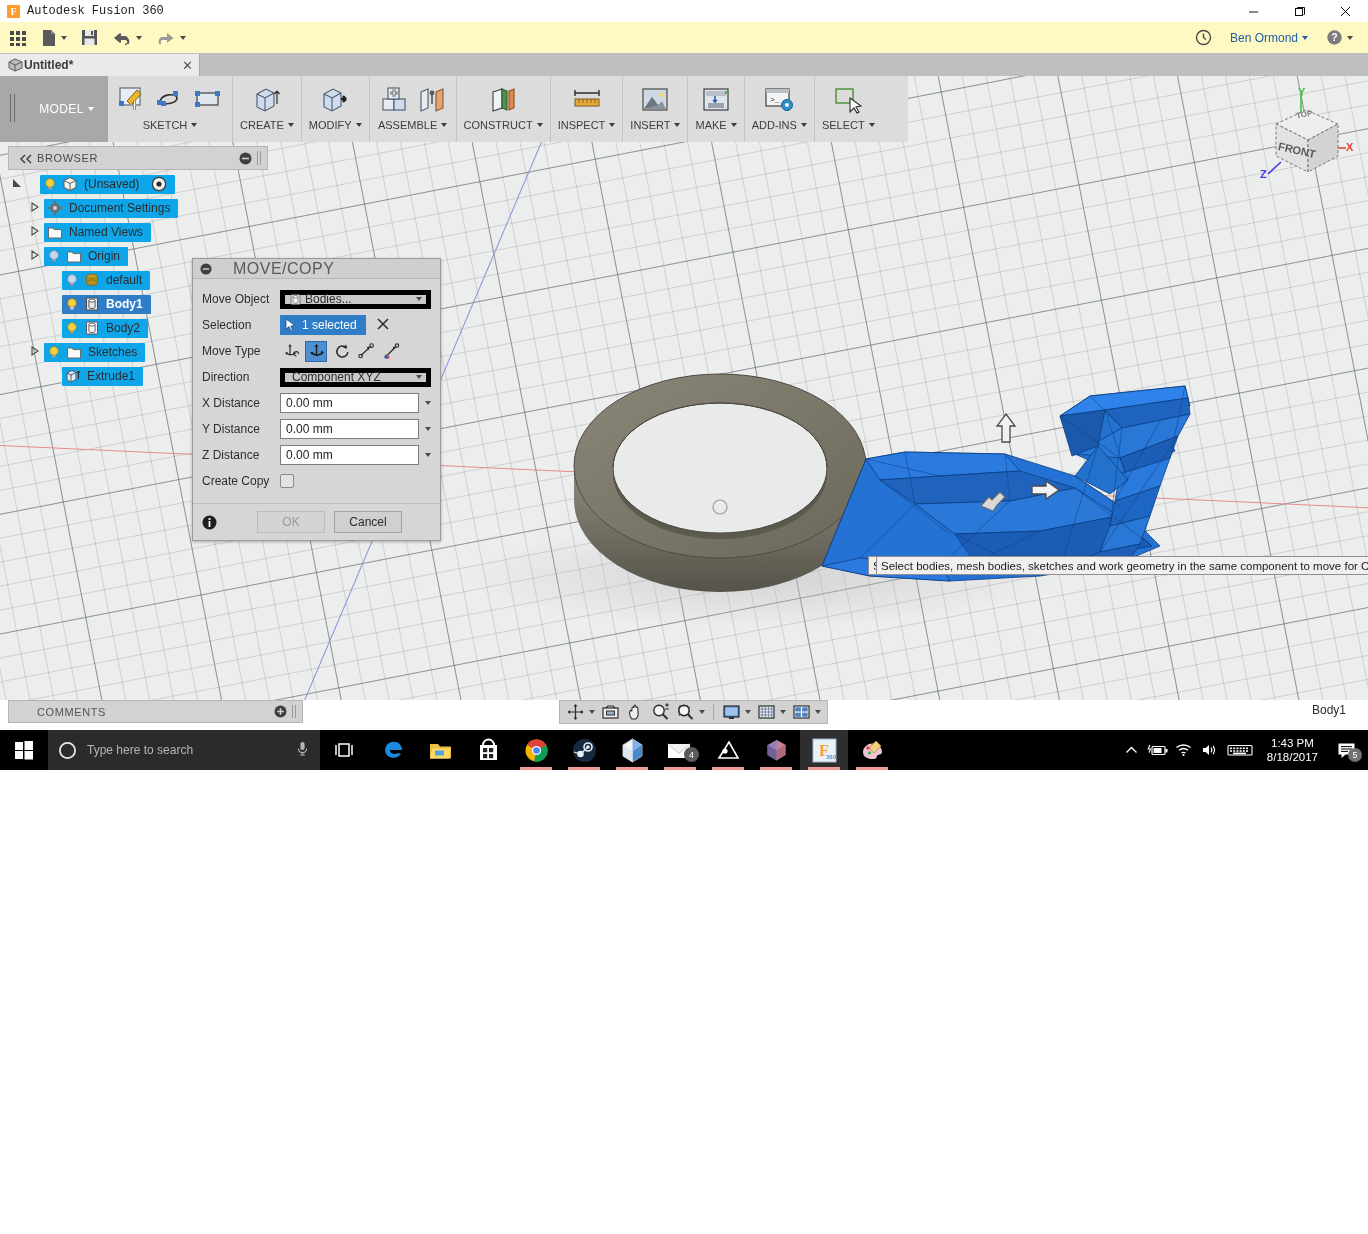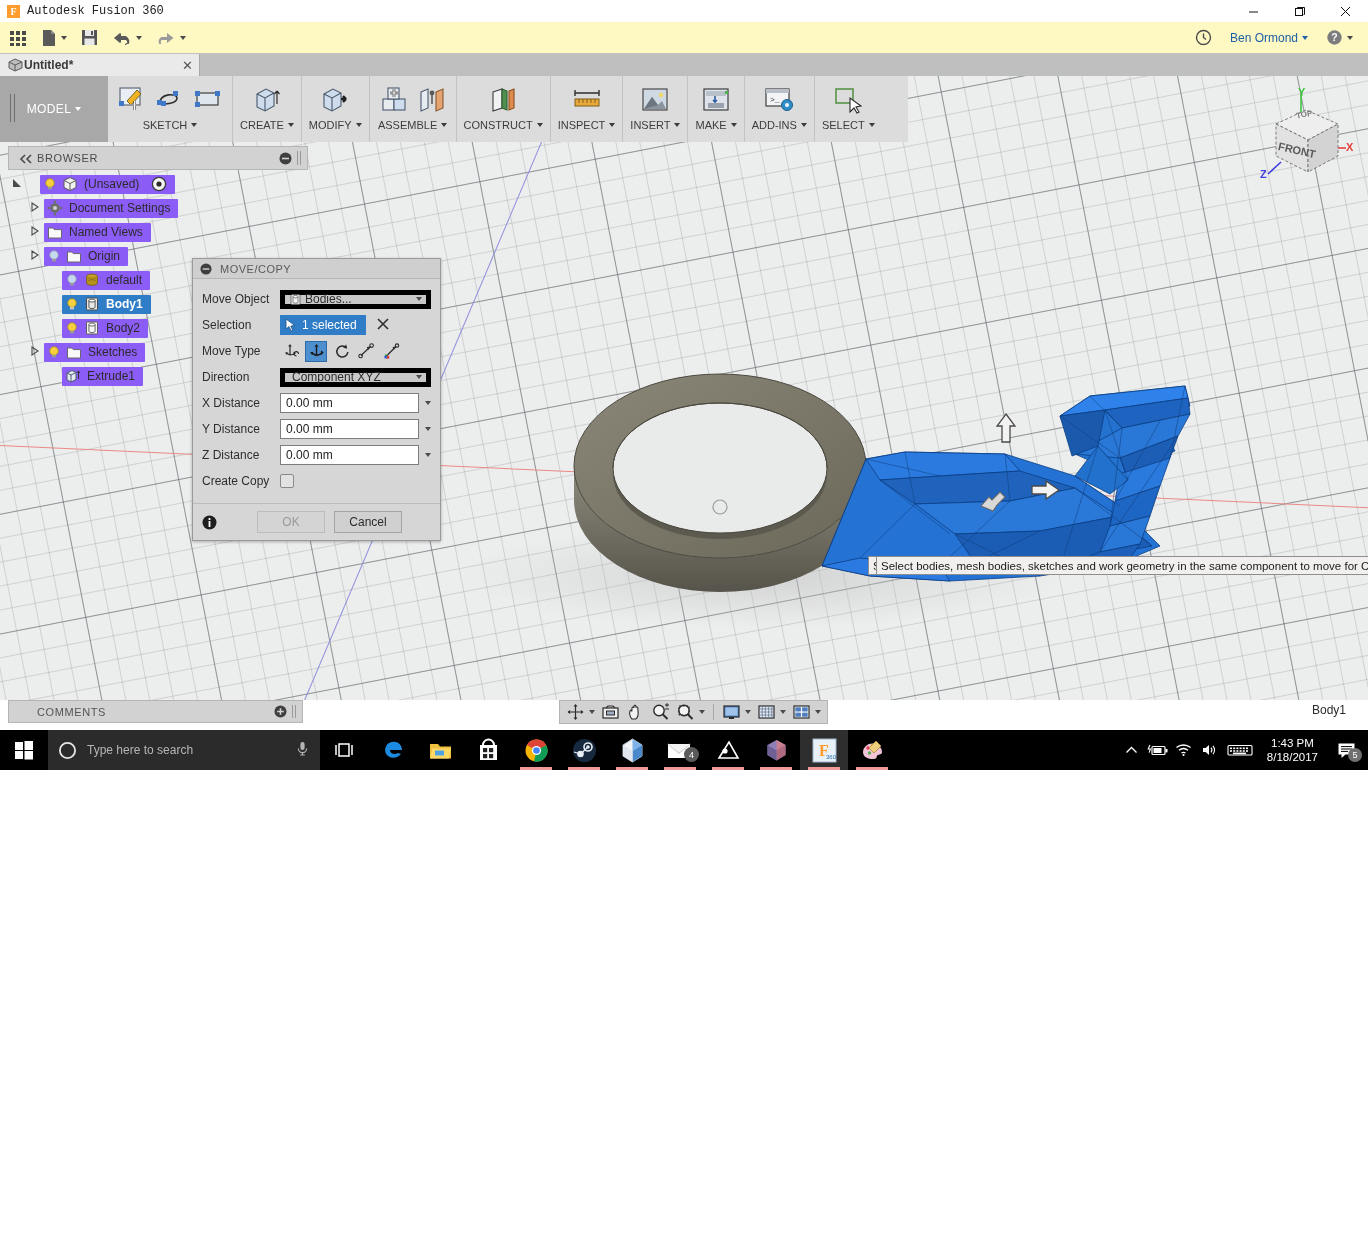--- a/index.html
+++ b/index.html
@@ -91,53 +91,53 @@
   .ribbon {
     position: absolute; left: 0; top: 76px; width: 908px; height: 66px;
     background: #dcdcdc; display: flex; align-items: stretch;
   }
   .model-sel {
     width: 108px; background: #a8a8a8; display: flex; align-items: center; justify-content: center;
     position: relative;
   }
   .model-sel .grip { position: absolute; left: 10px; top: 18px; width: 5px; height: 28px;
      border-left: 1px solid #6f6f6f; border-right: 1px solid #6f6f6f; }
-  .model-sel .lbl { font-size: 12px; color: #fff; letter-spacing: .4px; }
+  .model-sel .lbl { font-size: 12px; color: #fff; letter-spacing: .4px; padding-left: 25px; }
   .model-sel .caret { border-top-color: #fff; }
   .rib-group { display: flex; flex-direction: column; align-items: center; justify-content: flex-start;
      padding: 4px 7px 0 7px; border-right: 1px solid #c3c3c3; }
   .rib-icons { display: flex; gap: 4px; height: 38px; align-items: center; }
   .rib-icon { width: 34px; height: 34px; display: flex; align-items: center; justify-content: center; cursor: default; }
   .rib-label { font-size: 11px; color: #3c3c3c; display: flex; align-items: center; margin-top: 1px; }
   .rib-label .caret { border-top-color: #3c3c3c; }
 
   
   .browser {
-    position: absolute; left: 8px; top: 146px; width: 300px; height: 24px;
+    position: absolute; left: 8px; top: 146px; width: 260px; height: 24px;
     background: #d2d2d2; display: flex; align-items: center; padding: 0 6px;
     border: 1px solid #b5b5b5;
   }
   .browser .bt { font-size: 11px; color: #4a4a4a; letter-spacing: .6px; margin-left: 22px; }
   .tree { position: absolute; left: 8px; top: 172px; width: 290px; }
   .tree-row { display: flex; align-items: center; height: 24px; font-size: 12px; color: #2c2c2c; cursor: default; }
   .tw { display: inline-block; width: 18px; text-align: center; color: #4a4a4a; font-size: 10px; }
   .bulb { width: 14px; height: 14px; margin-right: 5px; flex: 0 0 auto; }
-  .row-bg { display: flex; align-items: center; background: #8b5cf6; height: 19px; padding: 0 8px 0 3px; border-radius: 1px; }
+  .row-bg { display: flex; align-items: center; background: #0ea5e9; height: 19px; padding: 0 8px 0 3px; border-radius: 1px; }
   .row-bg.sel { background: #2f7dc6; color: #fff; }
   .ic { width: 16px; height: 16px; margin-right: 6px; flex: 0 0 auto; }
 
   
   .dialog {
     position: absolute; left: 192px; top: 258px; width: 249px;
     background: #d6d6d6; border: 1px solid #9a9a9a; box-shadow: 0 1px 3px rgba(0,0,0,.28);
     font-size: 12px; color: #2c2c2c;
   }
   .dlg-title { height: 20px; background: #cfcfcf; display: flex; align-items: center;
      padding: 0 7px; border-bottom: 1px solid #b6b6b6; }
-  .dlg-title .tlbl { font-size: 11px; color: #5a5a5a; letter-spacing: .5px; margin-left: 8px; text-align: right; }
+  .dlg-title .tlbl { font-size: 16px; color: #5a5a5a; letter-spacing: .5px; margin-left: 21px; text-align: right; }
   .dlg-body { padding: 7px 9px 9px 9px; }
   .frow { display: flex; align-items: center; height: 26px; }
   .flabel { width: 78px; font-size: 12px; color: #2e2e2e; }
   .combo { flex: 1; height: 19px; background: #c9c9c9; border: 5px solid #000000;
      display: flex; align-items: center; padding: 1px 4px; font-size: 12px; }
   .combo .cv { margin-left: 3px; }
   .combo .caret { margin-left: auto; }
   .selchip { background: #2f7dc6; color: #fff; height: 20px; display: flex; align-items: center;
      padding: 0 9px 0 5px; font-size: 12px; }
   .xbtn { margin-left: 11px; font-size: 13px; color: #333; cursor: default; }

